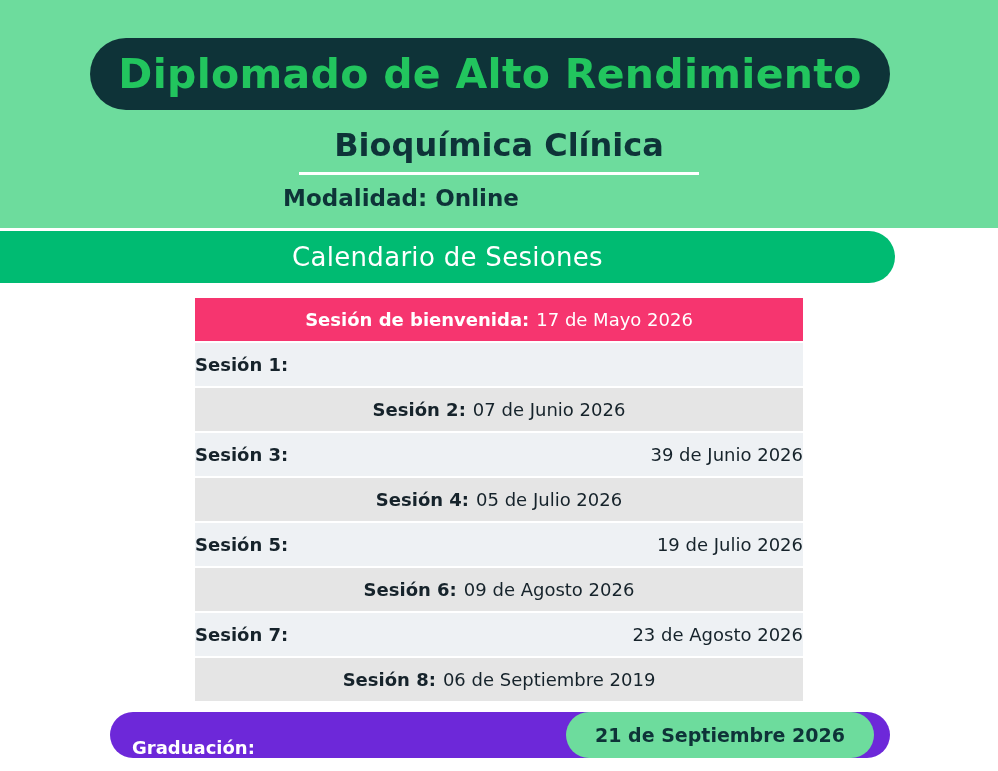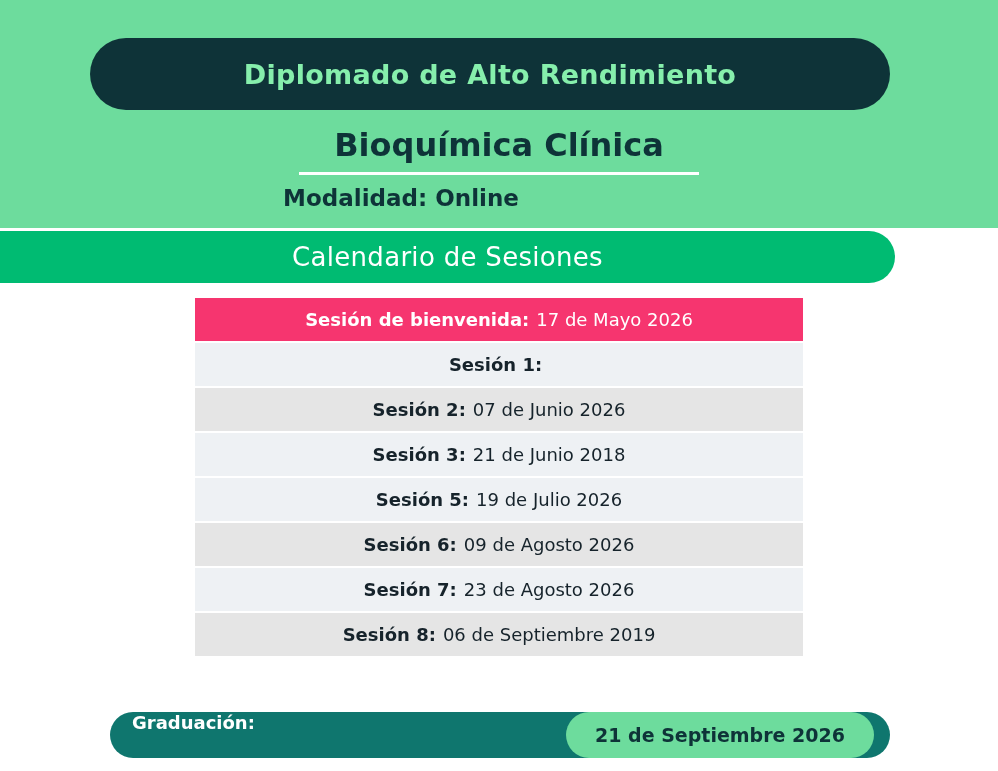--- a/index.html
+++ b/index.html
@@ -37,22 +37,22 @@
     top: 38px;
     width: 800px;
     height: 72px;
     background: #0e3338;
     border-radius: 36px;
     display: flex;
     align-items: center;
     justify-content: center;
   }
   .title-pill .title-text {
-    color: #86efac;
-    font-size: 27px;
+    color: #22c55e;
+    font-size: 41px;
     font-weight: bold;
     letter-spacing: 0.3px;
     white-space: nowrap;
   }
 
   .subtitle {
     position: absolute;
     left: 0;
     top: 126px;
     width: 998px;
@@ -129,37 +129,38 @@
   .session-row.welcome {
     background: #f6356f;
     color: #ffffff;
   }
   .session-row.welcome .label,
   .session-row.welcome .value {
     color: #ffffff;
   }
   .session-row.light {
     background: #eef1f4;
+    justify-content: space-between;
   }
   .session-row.dark {
     background: #e5e5e5;
     align-items: center;
   }
 
   
   .graduation-bar {
     position: absolute;
     left: 110px;
     top: 712px;
     width: 780px;
     height: 46px;
-    background: #0f766e;
+    background: #6d28d9;
     border-radius: 23px;
     display: flex;
-    align-items: flex-start;
+    align-items: flex-end;
   }
   .graduation-label {
     color: #ffffff;
     font-size: 18px;
     font-weight: bold;
     margin-left: 22px;
   }
   .graduation-pill {
     position: absolute;
     right: 16px;
@@ -203,21 +204,25 @@
       </div>
       <div class="session-row light">
         <span class="label">Sesión 1:</span>
       </div>
       <div class="session-row dark">
         <span class="label">Sesión 2:</span>
         <span class="value">07 de Junio 2026</span>
       </div>
       <div class="session-row light">
         <span class="label">Sesión 3:</span>
-        <span class="value">21 de Junio 2018</span>
+        <span class="value">39 de Junio 2026</span>
+      </div>
+      <div class="session-row dark">
+        <span class="label">Sesión 4:</span>
+        <span class="value">05 de Julio 2026</span>
       </div>
       <div class="session-row light">
         <span class="label">Sesión 5:</span>
         <span class="value">19 de Julio 2026</span>
       </div>
       <div class="session-row dark">
         <span class="label">Sesión 6:</span>
         <span class="value">09 de Agosto 2026</span>
       </div>
       <div class="session-row light">

